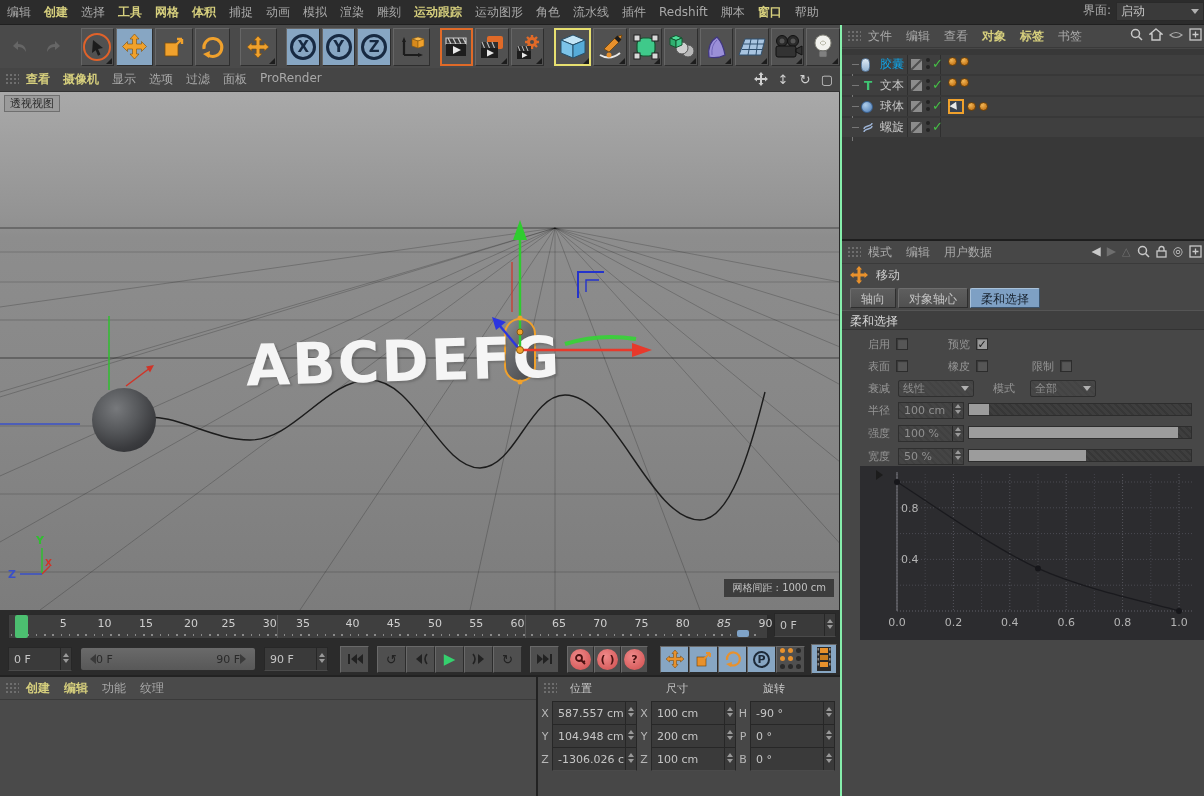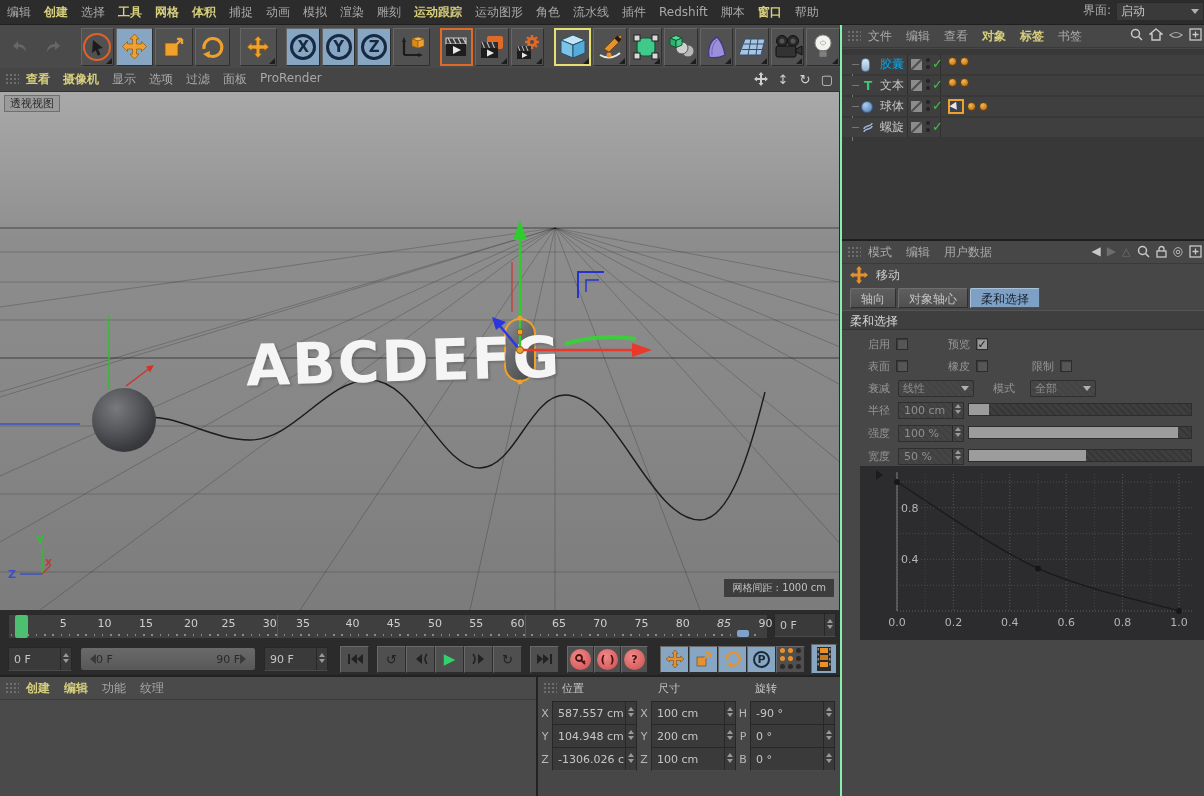--- a/index.html
+++ b/index.html
@@ -76,21 +76,21 @@
   .dotgrid b.o{background:#e8912c;}
 
   
   #materials{left:0;top:675px;width:536px;height:121px;background:#4a4a4a;border-top:2px solid #222;}
   #mat-menubar{height:23px;display:flex;align-items:center;border-bottom:1px solid #3a3a3a;}
   #mat-menu-items{display:flex;gap:14px;padding-left:26px;}
 
   
   #coords{left:536px;top:675px;width:304px;height:121px;background:#474747;border-top:2px solid #222;border-left:2px solid #222;font-size:11px;}
   #coord-heads{position:absolute;left:0;top:4px;width:100%;display:flex;color:#c8c8c8;}
-  #coord-heads span:nth-child(1){margin-left:24px;text-align:right;}
+  #coord-heads span:nth-child(1){margin-left:32px;text-align:right;}
   #coord-heads span:nth-child(2){margin-left:74px;}
   #coord-heads span:nth-child(3){margin-left:75px;}
   .crow{position:absolute;left:2px;display:flex;align-items:center;gap:2px;}
   .clabel{width:10px;text-align:center;color:#b8b8b8;}
   .cfield{width:85px;}
   .dd{width:85px;height:21px;background:linear-gradient(180deg,#5e5e5e,#4e4e4e);border:1px solid #2c2c2c;border-radius:2px;color:#c8c8c8;font-size:11px;display:flex;align-items:center;justify-content:space-between;padding:0 5px;}
   .tri-down{width:0;height:0;border:4px solid transparent;border-top:5px solid #b0b0b0;margin-top:4px;}
   #apply-btn{width:85px;height:21px;background:linear-gradient(180deg,#5e5e5e,#4e4e4e);border:1px solid #2c2c2c;border-radius:2px;color:#c8c8c8;display:flex;align-items:center;justify-content:center;outline:1px dotted #9a9a9a;outline-offset:-3px;}
 
   

